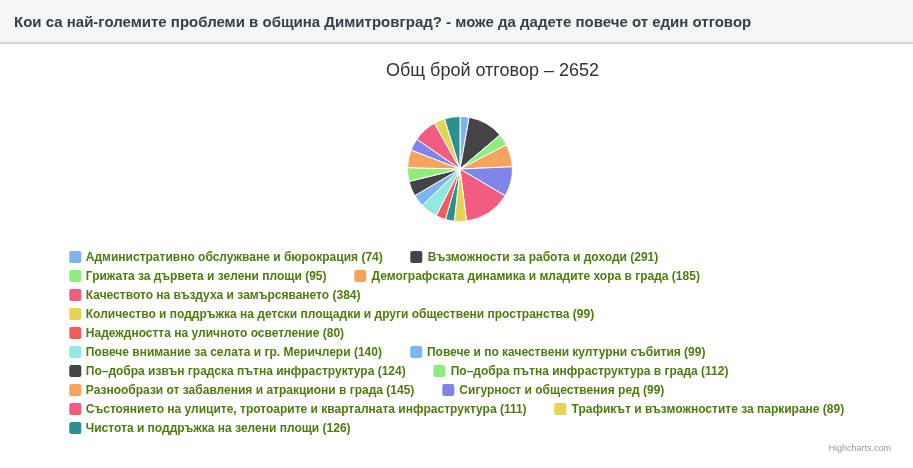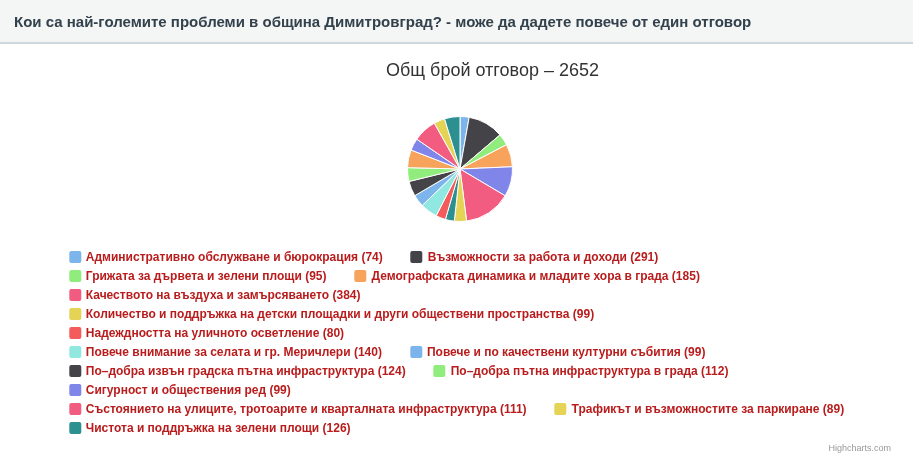--- a/index.html
+++ b/index.html
@@ -71,21 +71,21 @@
     display: inline-block;
     width: 12px;
     height: 12px;
     border-radius: 2px;
     margin-right: 5px;
     flex: none;
   }
   .legend-label {
     font-size: 12px;
     font-weight: bold;
-    color: #b91c1c;
+    color: #4d7c0f;
   }
   .credit {
     position: absolute;
     right: 22px;
     bottom: 13px;
     font-size: 9px;
     color: #999999;
     cursor: pointer;
     text-decoration: none;
   }
@@ -173,20 +173,24 @@
           <span class="swatch" style="background: rgb(67, 67, 72);"></span>
           <span class="legend-label">По–добра извън градска пътна инфраструктура (124)</span>
         </span>
         <span class="legend-item">
           <span class="swatch" style="background: rgb(144, 237, 125);"></span>
           <span class="legend-label">По–добра пътна инфраструктура в града (112)</span>
         </span>
       </div>
       <div class="legend-row">
         <span class="legend-item">
+          <span class="swatch" style="background: rgb(247, 163, 92);"></span>
+          <span class="legend-label">Разнообрази от забавления и атракциони в града (145)</span>
+        </span>
+        <span class="legend-item">
           <span class="swatch" style="background: rgb(128, 133, 233);"></span>
           <span class="legend-label">Сигурност и обществения ред (99)</span>
         </span>
       </div>
       <div class="legend-row">
         <span class="legend-item">
           <span class="swatch" style="background: rgb(241, 92, 128);"></span>
           <span class="legend-label">Състоянието на улиците, тротоарите и кварталната инфраструктура (111)</span>
         </span>
         <span class="legend-item">

